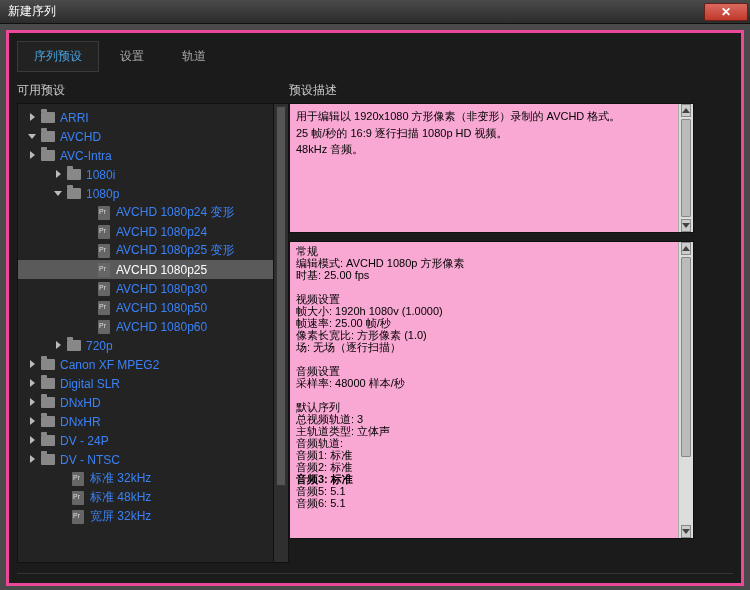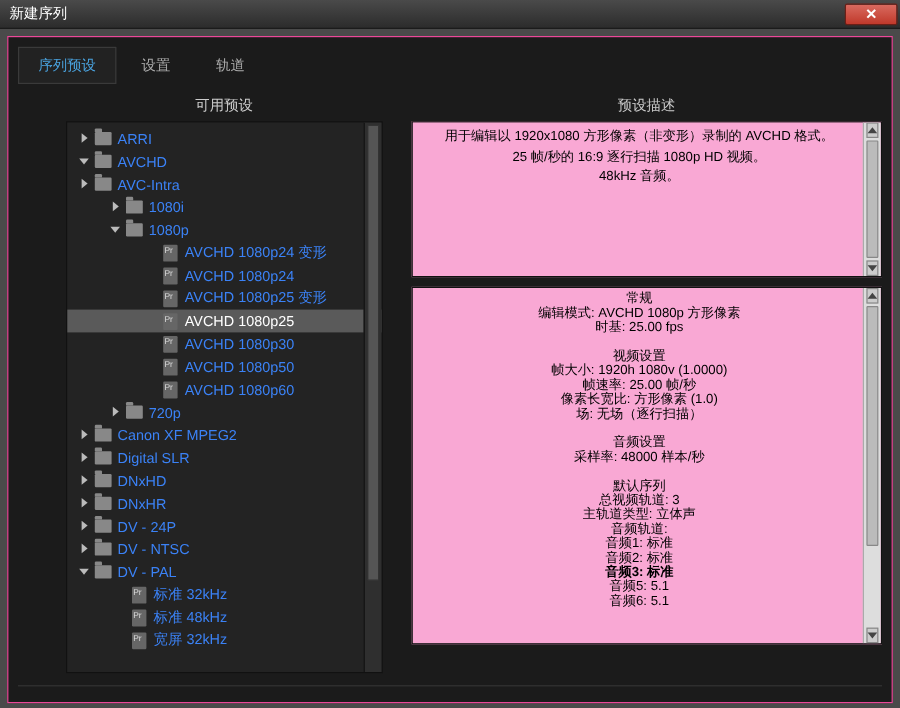--- a/index.html
+++ b/index.html
@@ -28,45 +28,43 @@
     border: 1px solid #6b1f17;
     border-radius: 2px;
     color: #fff;
     display: flex; align-items: center; justify-content: center;
     font-weight: bold;
     cursor: pointer;
   }
   .main-panel {
     background: #1b1b1b;
     margin: 6px;
-    border: 1px solid #ec4899;
+    border: 3px solid #ec4899;
     height: 556px;
     padding: 8px 8px 8px 8px;
-    text-align: center;
   }
   .tabs {
     display: flex;
     gap: 4px;
     margin-bottom: 8px;
   }
   .tab {
     padding: 6px 16px;
     color: #aaa;
     border: 1px solid transparent;
     cursor: pointer;
   }
   .tab.active {
     color: #4aa3df;
     border: 1px solid #3a3a3a;
     background: #222;
   }
   .content {
     display: flex;
-    gap: 24px;
-    margin-left: 40px;
+    gap: 0;
   }
   .left-col {
     width: 272px;
   }
   .right-col {
     width: 405px;
   }
   .section-label {
     color: #ccc;
     margin-bottom: 4px;
@@ -330,26 +328,20 @@
               <span class="pad" style="width: 10px;"></span>
               <span class="arrow right"></span>
               <span class="folder-icon"></span>
               <span>DV - 24P</span>
             </div>
             <div class="tree-item">
               <span class="pad" style="width: 10px;"></span>
               <span class="arrow right"></span>
               <span class="folder-icon"></span>
               <span>DV - NTSC</span>
-            </div>
-            <div class="tree-item">
-              <span class="pad" style="width: 10px;"></span>
-              <span class="arrow down"></span>
-              <span class="folder-icon"></span>
-              <span>DV - PAL</span>
             </div>
             <div class="tree-item">
               <span class="pad" style="width: 36px;"></span>
               <span class="pad" style="width: 14px;"></span>
               <span class="preset-icon"></span>
               <span>标准 32kHz</span>
             </div>
             <div class="tree-item">
               <span class="pad" style="width: 36px;"></span>
               <span class="pad" style="width: 14px;"></span>

